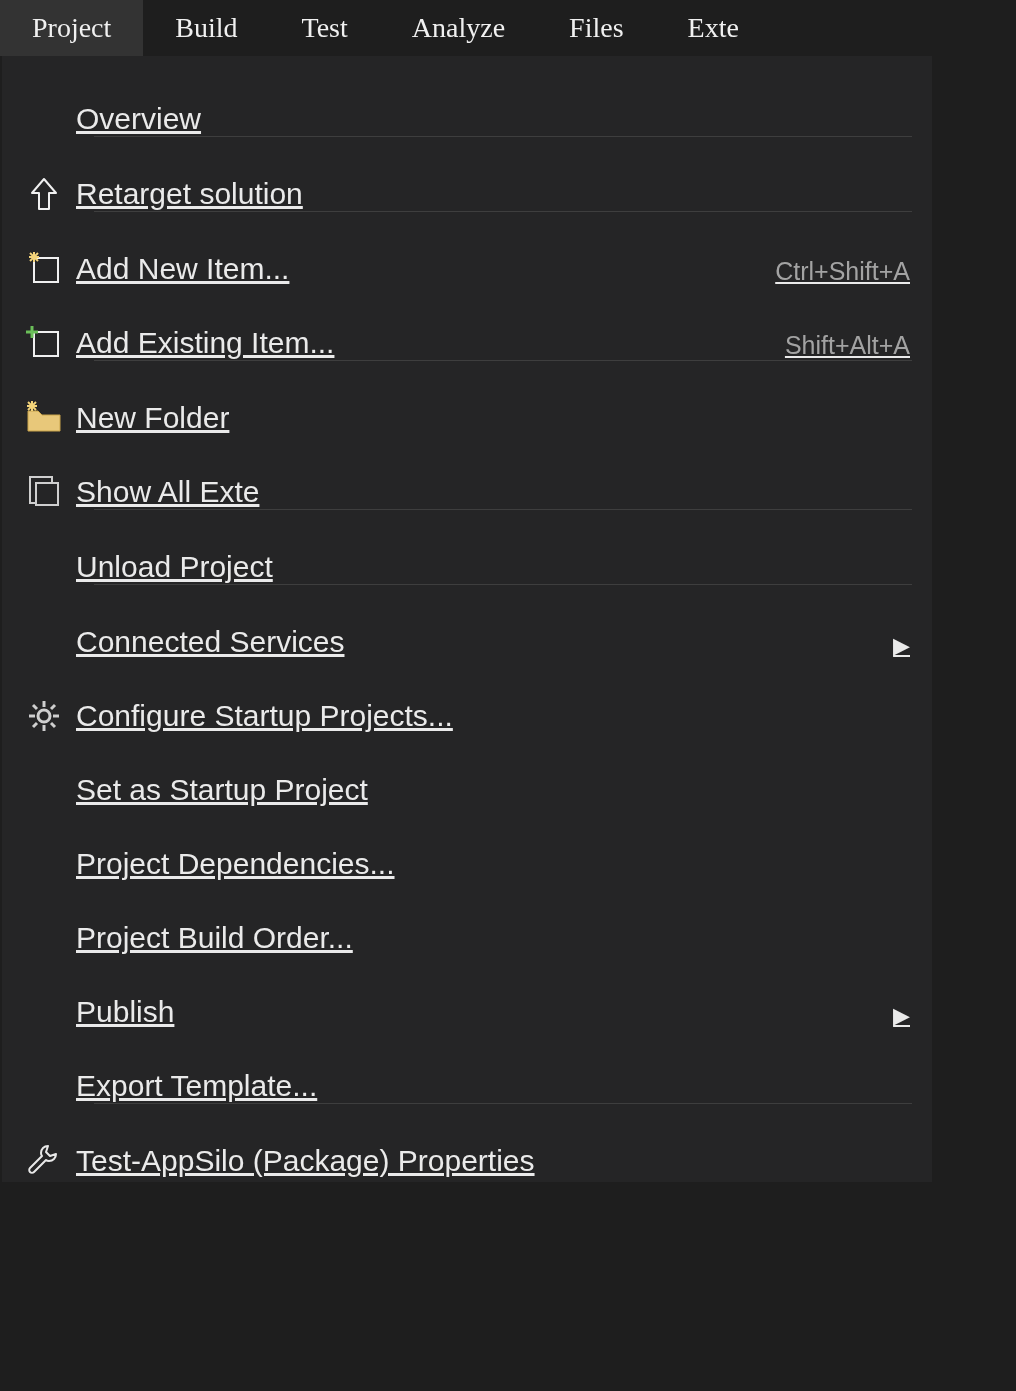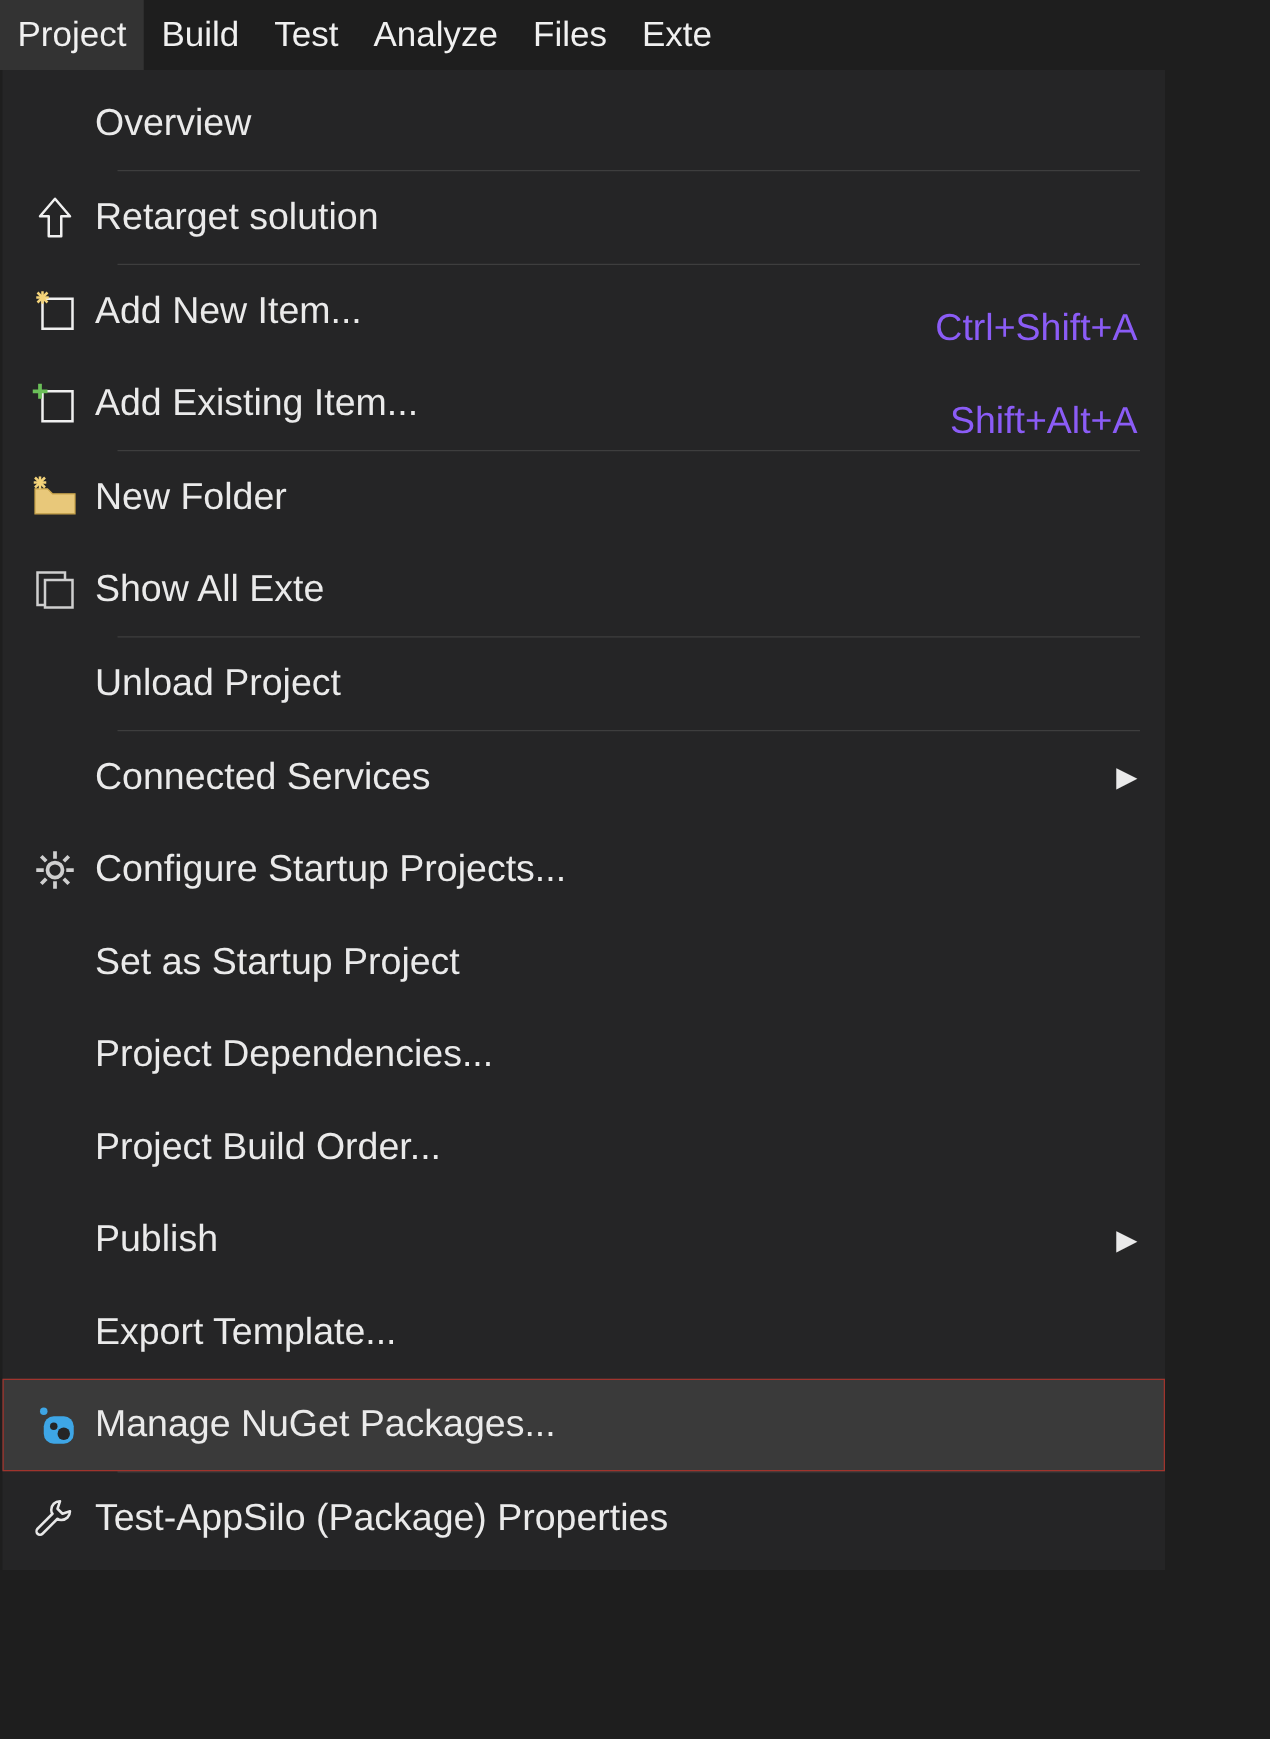--- a/index.html
+++ b/index.html
@@ -16,68 +16,70 @@
   .menubar {
     display: flex;
     height: 56px;
     background: #1e1e1e;
     align-items: stretch;
     padding-left: 0;
   }
   .menubar-item {
     display: flex;
     align-items: center;
-    padding: 0 14px;
+    padding: 0 32px;
     color: #f0f0f0;
     font-size: 28px;
     cursor: pointer;
+    font-family: Liberation Serif, serif;
   }
   .menubar-item.open {
     background: #333333;
   }
 
   
   .dropdown {
     position: absolute;
     left: 2px;
     top: 56px;
     width: 930px;
     background: #252526;
     border: 0;
     padding: 6px 0 4px 0;
   }
   .menu-row {
     display: flex;
-    align-items: center;
+    align-items: flex-end;
     height: 74px;
     padding: 0 22px 0 10px;
     color: #eaeaea;
     font-size: 30px;
     cursor: pointer;
+    text-decoration: underline;
   }
   .menu-row.highlighted {
     background: #3a3a3a;
     outline: 1px solid #a0342d;
     outline-offset: -1px;
   }
   .icon-slot {
     width: 64px;
     display: flex;
     justify-content: center;
     align-items: center;
     flex-shrink: 0;
   }
   .icon-slot svg { display: block; }
   .label {
     flex: 0 0 auto;
   }
   .spacer { flex: 1 1 auto; }
   .shortcut {
-    color: #8b5cf6;
-    font-size: 30px;
+    color: #a3a3a3;
+    font-size: 25px;
     margin-top: 28px;
   }
   .submenu-caret {
     color: #eaeaea;
     font-size: 22px;
     padding-left: 8px;
   }
   .sep {
     height: 1px;
     margin: 0 20px 0 92px;
@@ -225,31 +227,20 @@
     <span class="label">Publish</span>
     <span class="spacer"></span>
     <span class="submenu-caret">▶</span>
   </div>
 
   <div class="menu-row">
     <span class="icon-slot"></span>
     <span class="label">Export Template...</span>
   </div>
 
-  <div class="menu-row highlighted">
-    <span class="icon-slot">
-      <svg width="34" height="34" viewBox="0 0 34 34">
-        <circle cx="8" cy="6" r="3" fill="#3ea6e6"></circle>
-        <rect x="8" y="10" width="24" height="22" rx="8" fill="#3ea6e6"></rect>
-        <circle cx="16" cy="18" r="3" fill="#252526"></circle>
-        <circle cx="24" cy="24" r="5" fill="#252526"></circle>
-      </svg>
-    </span>
-    <span class="label">Manage NuGet Packages...</span>
-  </div>
   <div class="sep"></div>
 
   <div class="menu-row">
     <span class="icon-slot">
       <svg width="36" height="36" viewBox="0 0 36 36">
         <path d="M22 4 C18 4 15 7 15 11 C15 12 15 13 16 14 L4 26 C3 27 3 29 4 30 C5 31 7 31 8 30 L20 18 C21 19 22 19 23 19 C27 19 30 16 30 12 L24 14 L20 10 L22 4 Z" fill="none" stroke="#e8e8e8" stroke-width="2" stroke-linejoin="round"></path>
       </svg>
     </span>
     <span class="label">Test-AppSilo (Package) Properties</span>
   </div>

